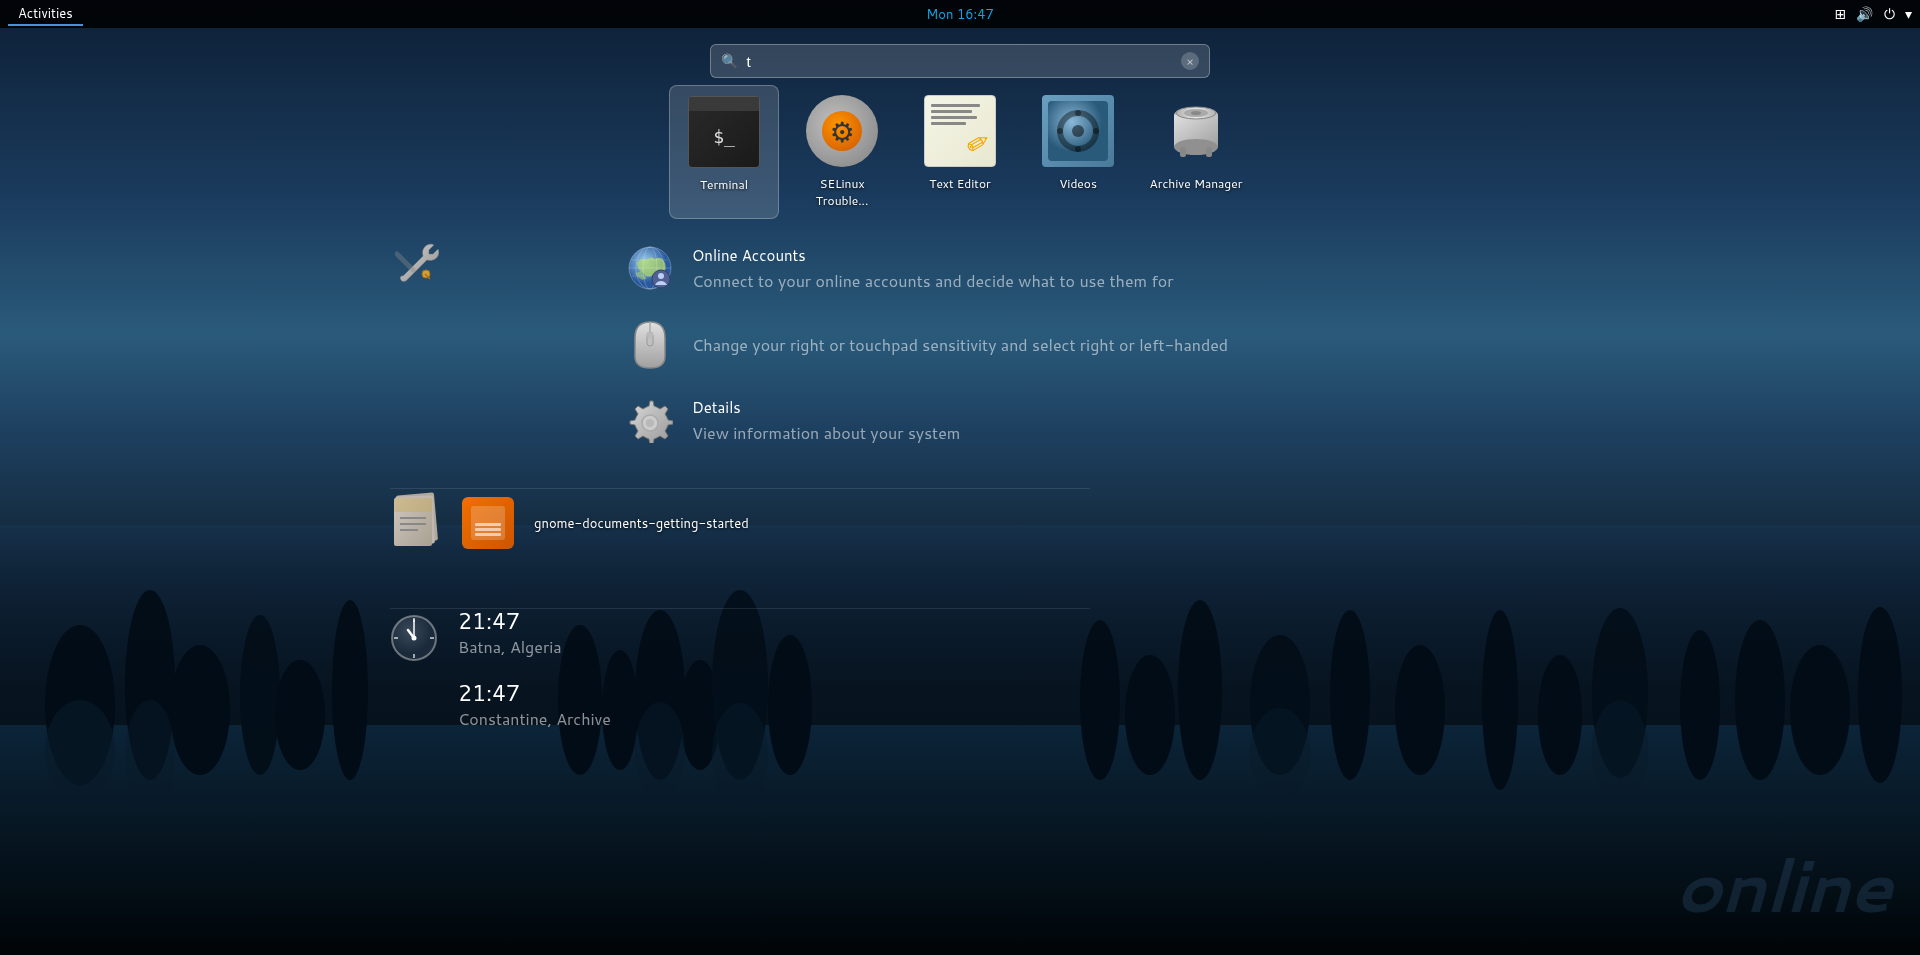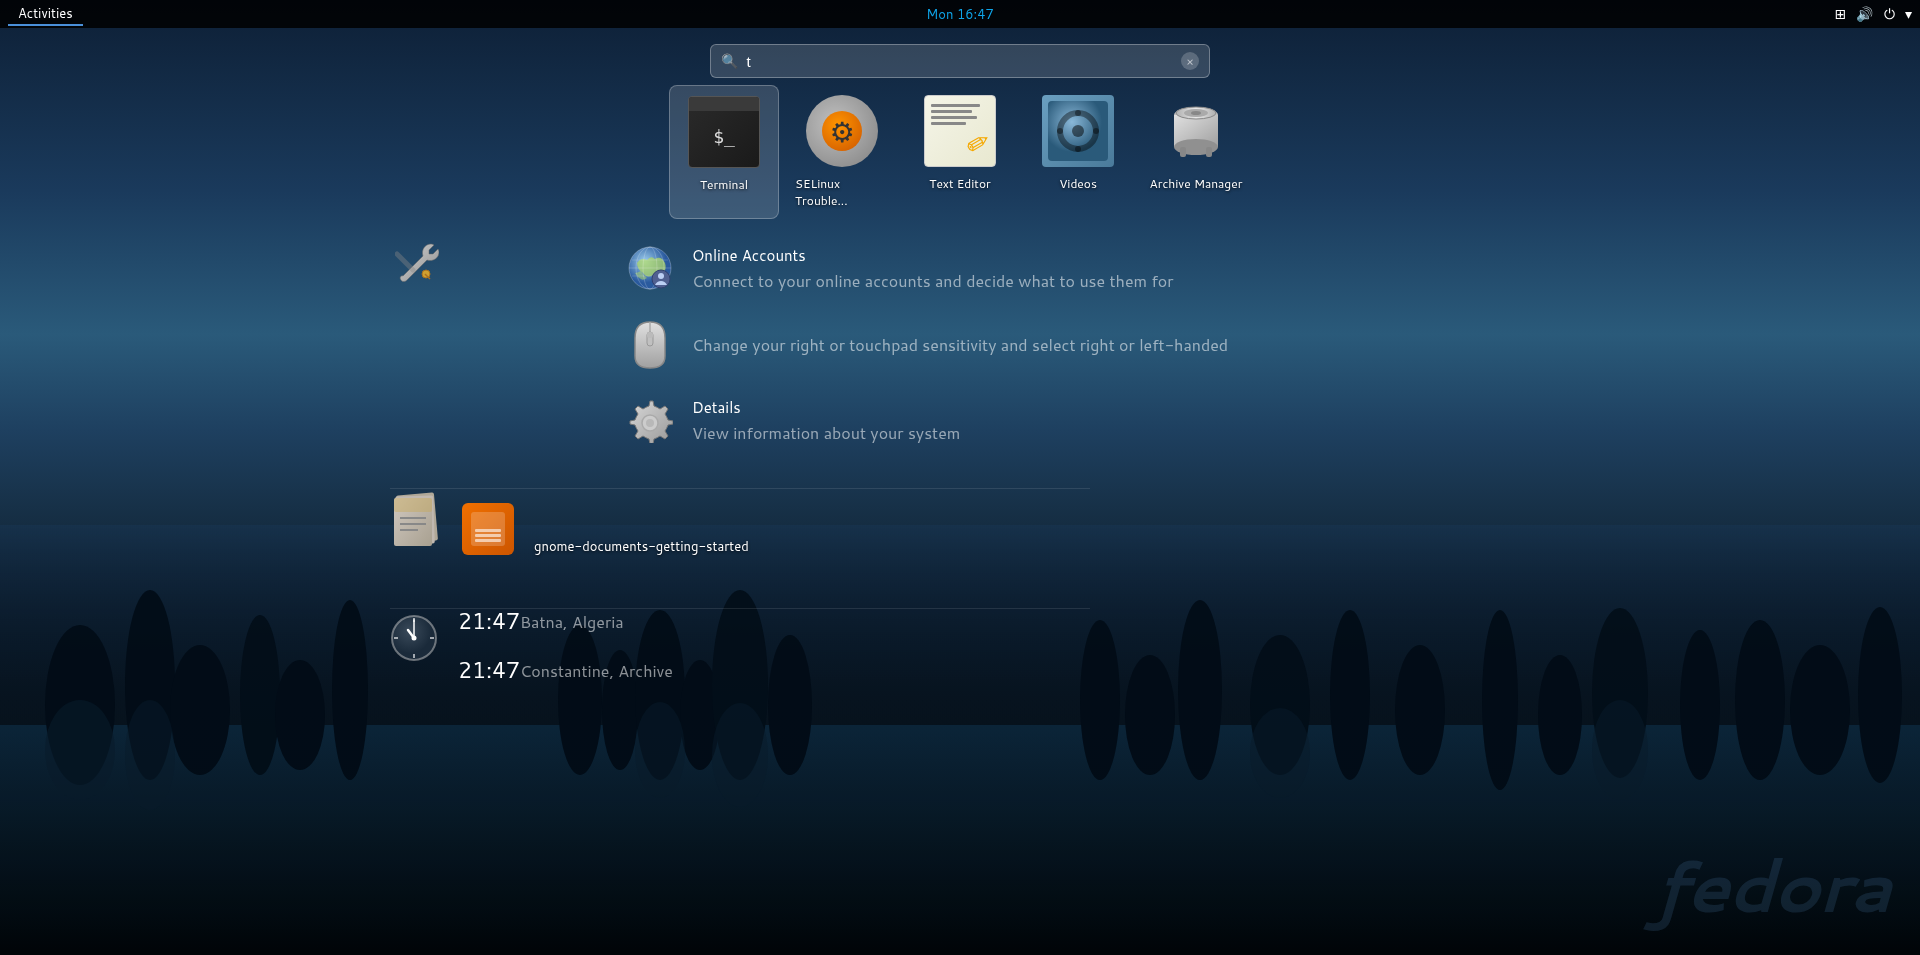--- a/index.html
+++ b/index.html
@@ -184,21 +184,21 @@
       height: 72px;
       display: flex;
       align-items: center;
       justify-content: center;
       margin-bottom: 8px;
     }
 
     .app-label {
       color: white;
       font-size: 12px;
-      text-align: left;
+      text-align: center;
       text-shadow: 0 1px 3px rgba(0,0,0,0.8);
     }
 
     
     .terminal-icon {
       width: 72px;
       height: 72px;
       background: linear-gradient(135deg, #2a2a2a 0%, #1a1a1a 100%);
       border: 1px solid #555;
       border-radius: 4px;
@@ -348,21 +348,21 @@
       font-size: 16px;
     }
 
     
     #recent-section {
       position: absolute;
       top: 490px;
       left: 390px;
       z-index: 50;
       display: flex;
-      align-items: flex-end;
+      align-items: center;
       gap: 20px;
     }
 
     
     .gnome-doc-icon {
       width: 52px;
       height: 52px;
       background: linear-gradient(135deg, #f07000, #cc5500);
       border-radius: 6px;
       display: flex;
@@ -406,21 +406,21 @@
     }
 
     .clocks-list {
       display: flex;
       flex-direction: column;
       gap: 24px;
     }
 
     .clock-entry {
       display: flex;
-      flex-direction: row;
+      flex-direction: column;
     }
 
     .clock-time {
       color: white;
       font-size: 22px;
       font-weight: 300;
       line-height: 1;
       margin-bottom: 3px;
     }
 
@@ -494,21 +494,21 @@
 
     <ellipse cx="80" cy="225" rx="35" ry="50" fill="#0a1e2e" opacity="0.6"></ellipse>
     <ellipse cx="150" cy="230" rx="25" ry="55" fill="#0a1e2e" opacity="0.5"></ellipse>
     <ellipse cx="660" cy="225" rx="25" ry="48" fill="#0a1e2e" opacity="0.5"></ellipse>
     <ellipse cx="740" cy="230" rx="28" ry="52" fill="#0a1e2e" opacity="0.5"></ellipse>
     <ellipse cx="1280" cy="228" rx="30" ry="45" fill="#0a1e2e" opacity="0.5"></ellipse>
     <ellipse cx="1620" cy="225" rx="28" ry="50" fill="#0a1e2e" opacity="0.5"></ellipse>
   </svg>
 </div>
 
-<div class="fedora-watermark">fedora</div>
+<div class="fedora-watermark">online</div>
 
 <div id="topbar">
   <div id="topbar-left">
     <div id="activities-btn">Activities</div>
   </div>
   <div id="topbar-center">Mon 16:47</div>
   <div id="topbar-right">
     <span class="topbar-icon">⊞</span>
     <span class="topbar-icon">🔊</span>
     <span class="topbar-icon">⏻</span>

